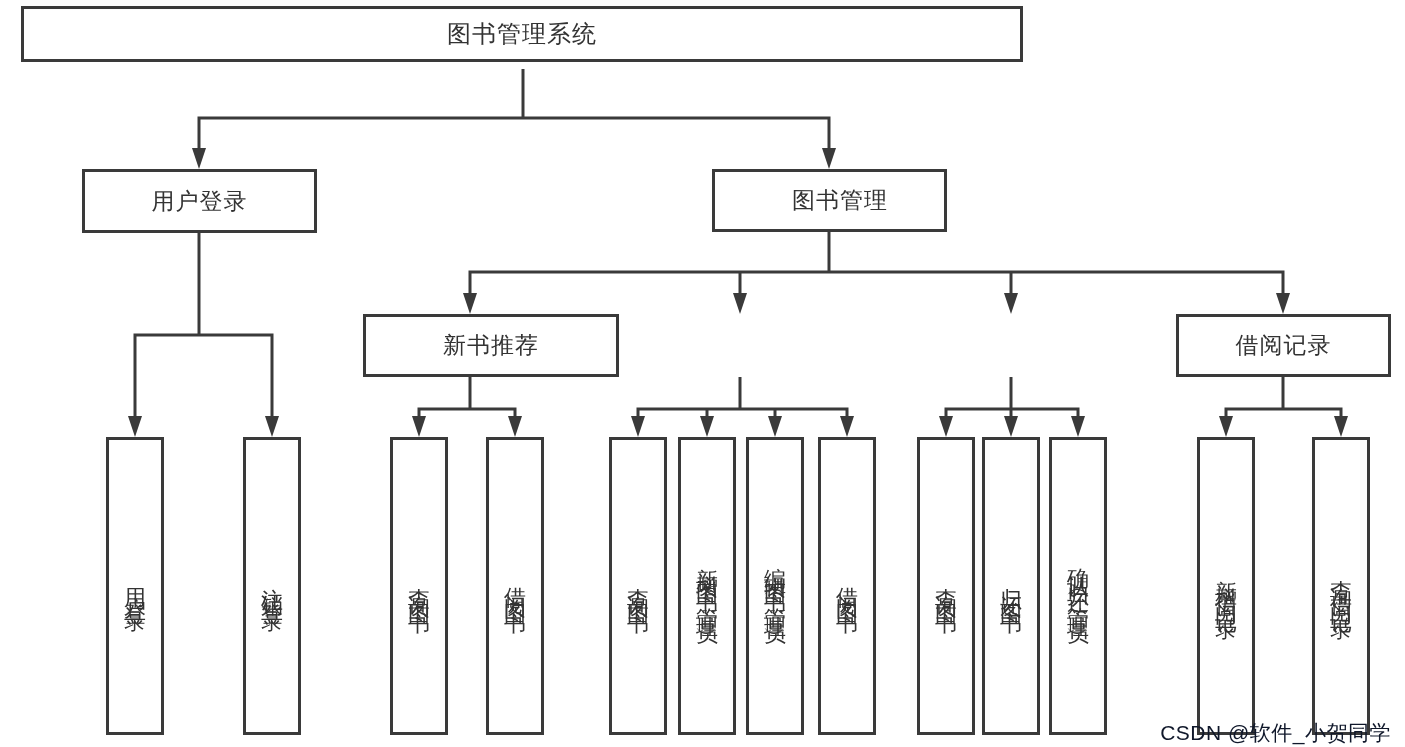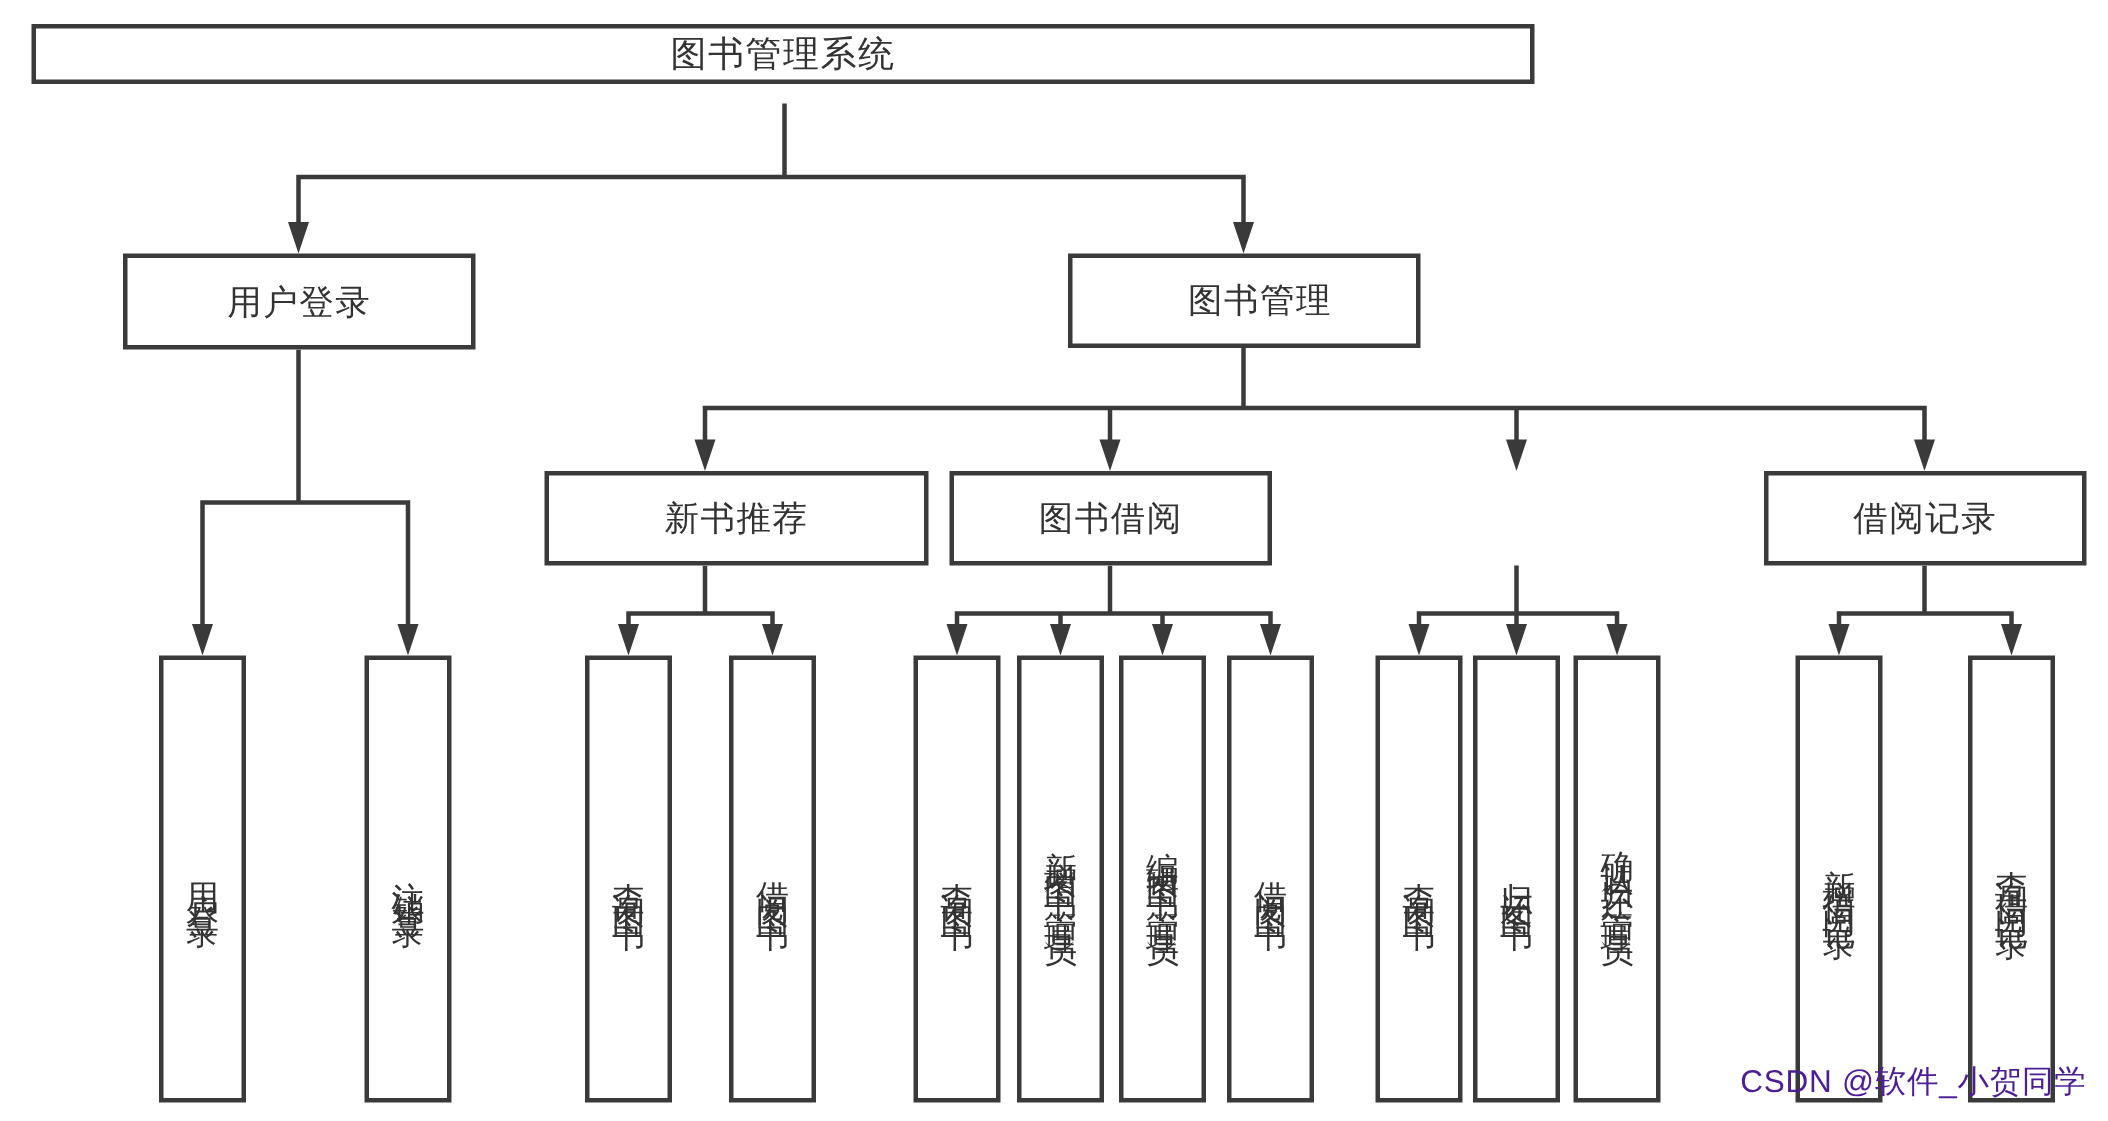--- a/index.html
+++ b/index.html
@@ -42,23 +42,23 @@
   .node.leaf {
     writing-mode: vertical-rl;
     text-orientation: mixed;
     font-size: 22px;
     letter-spacing: 8px;
     line-height: 1;
   }
   .watermark {
     position: absolute;
     right: 14px;
-    bottom: 12px;
+    bottom: 0;
     font-size: 21px;
-    color: #4c1d95;
+    color: #0f172a;
     letter-spacing: 0.5px;
     white-space: nowrap;
     pointer-events: none;
   }
 </style>
 </head>
 <body>
 
 <div class="stage">
 
@@ -110,27 +110,26 @@
       <path d="M775 437 L768 416 L782 416 Z"></path>
       <path d="M847 437 L840 416 L854 416 Z"></path>
       <path d="M946 437 L939 416 L953 416 Z"></path>
       <path d="M1011 437 L1004 416 L1018 416 Z"></path>
       <path d="M1078 437 L1071 416 L1085 416 Z"></path>
       <path d="M1226 437 L1219 416 L1233 416 Z"></path>
       <path d="M1341 437 L1334 416 L1348 416 Z"></path>
     </g>
   </svg>
 
-  <div class="node root" style="left:21px; top:16px; width:1002px; height:40px;">图书管理系统</div>
+  <div class="node root" style="left:21px; top:6px; width:1002px; height:56px;">图书管理系统</div>
 
   <div class="node" style="left:82px; top:169px; width:235px; height:64px;">用户登录</div>
   <div class="node" style="left:712px; top:169px; width:235px; height:63px;padding-left:21px;">图书管理</div>
 
   <div class="node" style="left:363px; top:314px; width:256px; height:63px;">新书推荐</div>
-  <div class="node" style="left:633px; top:314px; width:215px; height:63px;">图书借阅</div>
   <div class="node" style="left:1176px; top:314px; width:215px; height:63px;">借阅记录</div>
 
   <div class="node leaf" style="left:106px; top:437px; width:58px; height:298px;">用户登录</div>
   <div class="node leaf" style="left:243px; top:437px; width:58px; height:298px;">注销登录</div>
 
   <div class="node leaf" style="left:390px; top:437px; width:58px; height:298px;">查询图书</div>
   <div class="node leaf" style="left:486px; top:437px; width:58px; height:298px;">借阅图书</div>
 
   <div class="node leaf" style="left:609px; top:437px; width:58px; height:298px;">查询图书</div>
   <div class="node leaf" style="left:678px; top:437px; width:58px; height:298px;">新增图书（管理员）</div>

